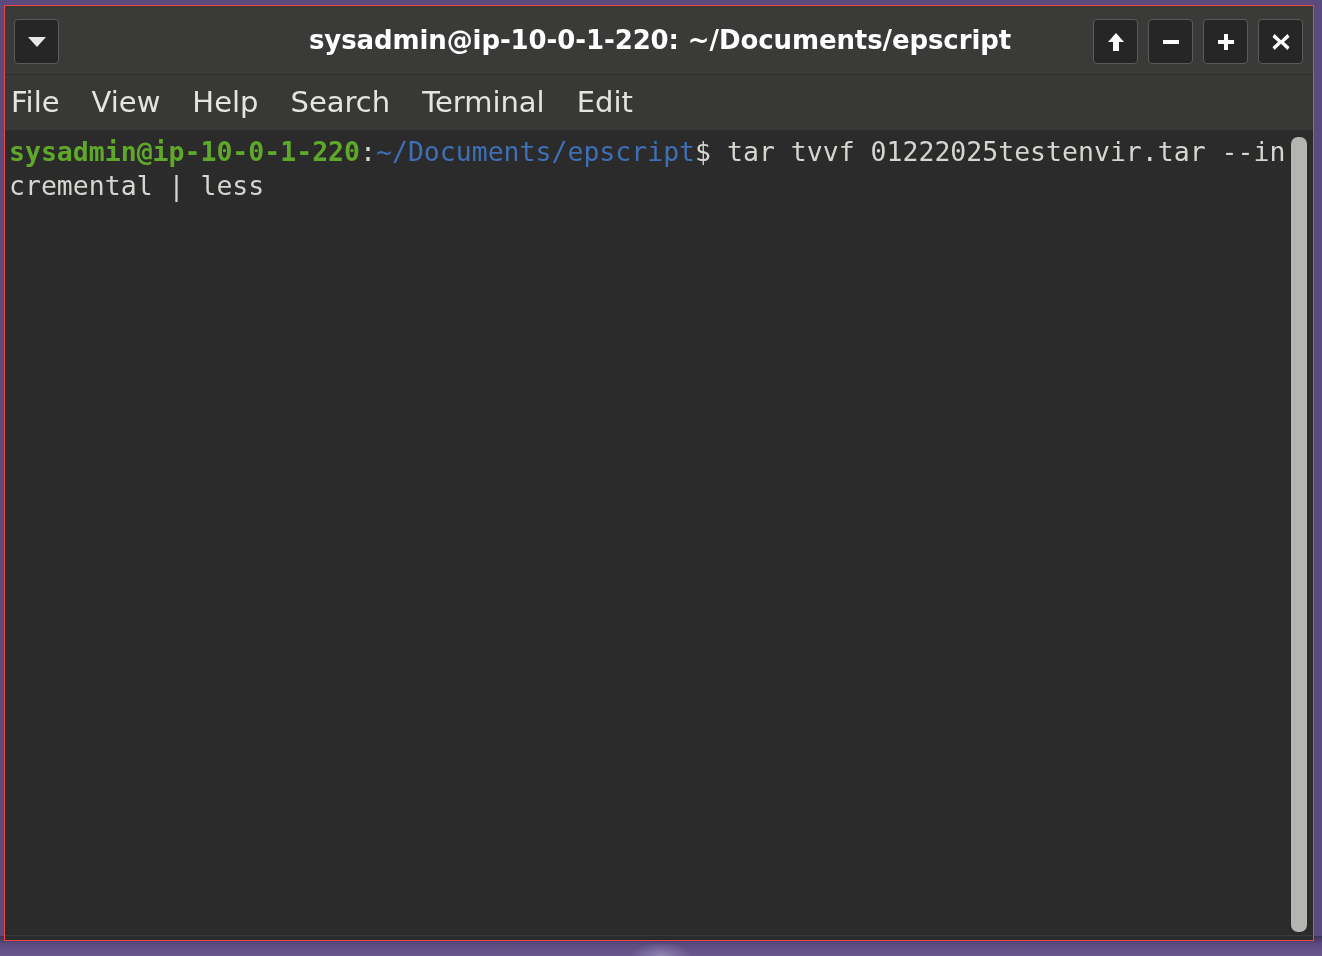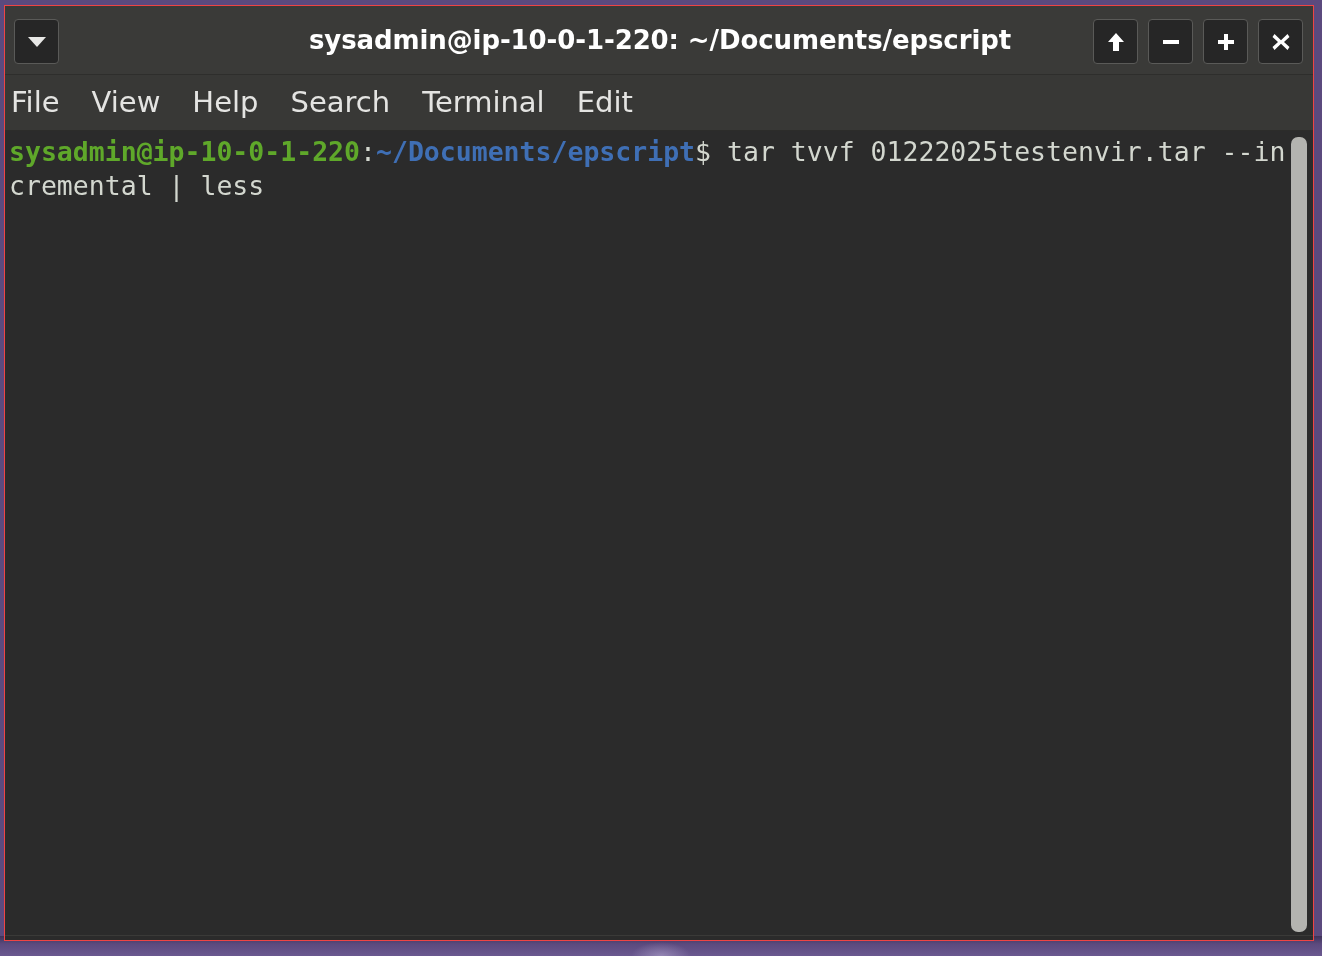--- a/index.html
+++ b/index.html
@@ -156,21 +156,21 @@
     font-family: "DejaVu Sans Mono", monospace;
     font-size: 26.5px;
     line-height: 34px;
     color: #d3d7cf;
     white-space: pre-wrap;
     word-break: break-all;
     overflow: hidden;
   }
   .p-user  { color: #5fa82a; font-weight: bold; margin-top: 19px; }
   .p-colon { color: #d3d7cf; }
-  .p-path  { color: #3f6fb5; font-weight: bold; }
+  .p-path  { color: #3f6fb5; font-weight: normal; }
   .p-dollar{ color: #d3d7cf; }
   .cmd     { color: #d3d7cf; }
 
   
   .scrollbar-track {
     position: absolute;
     right: 2px;
     top: 0;
     width: 22px;
     height: 100%;

